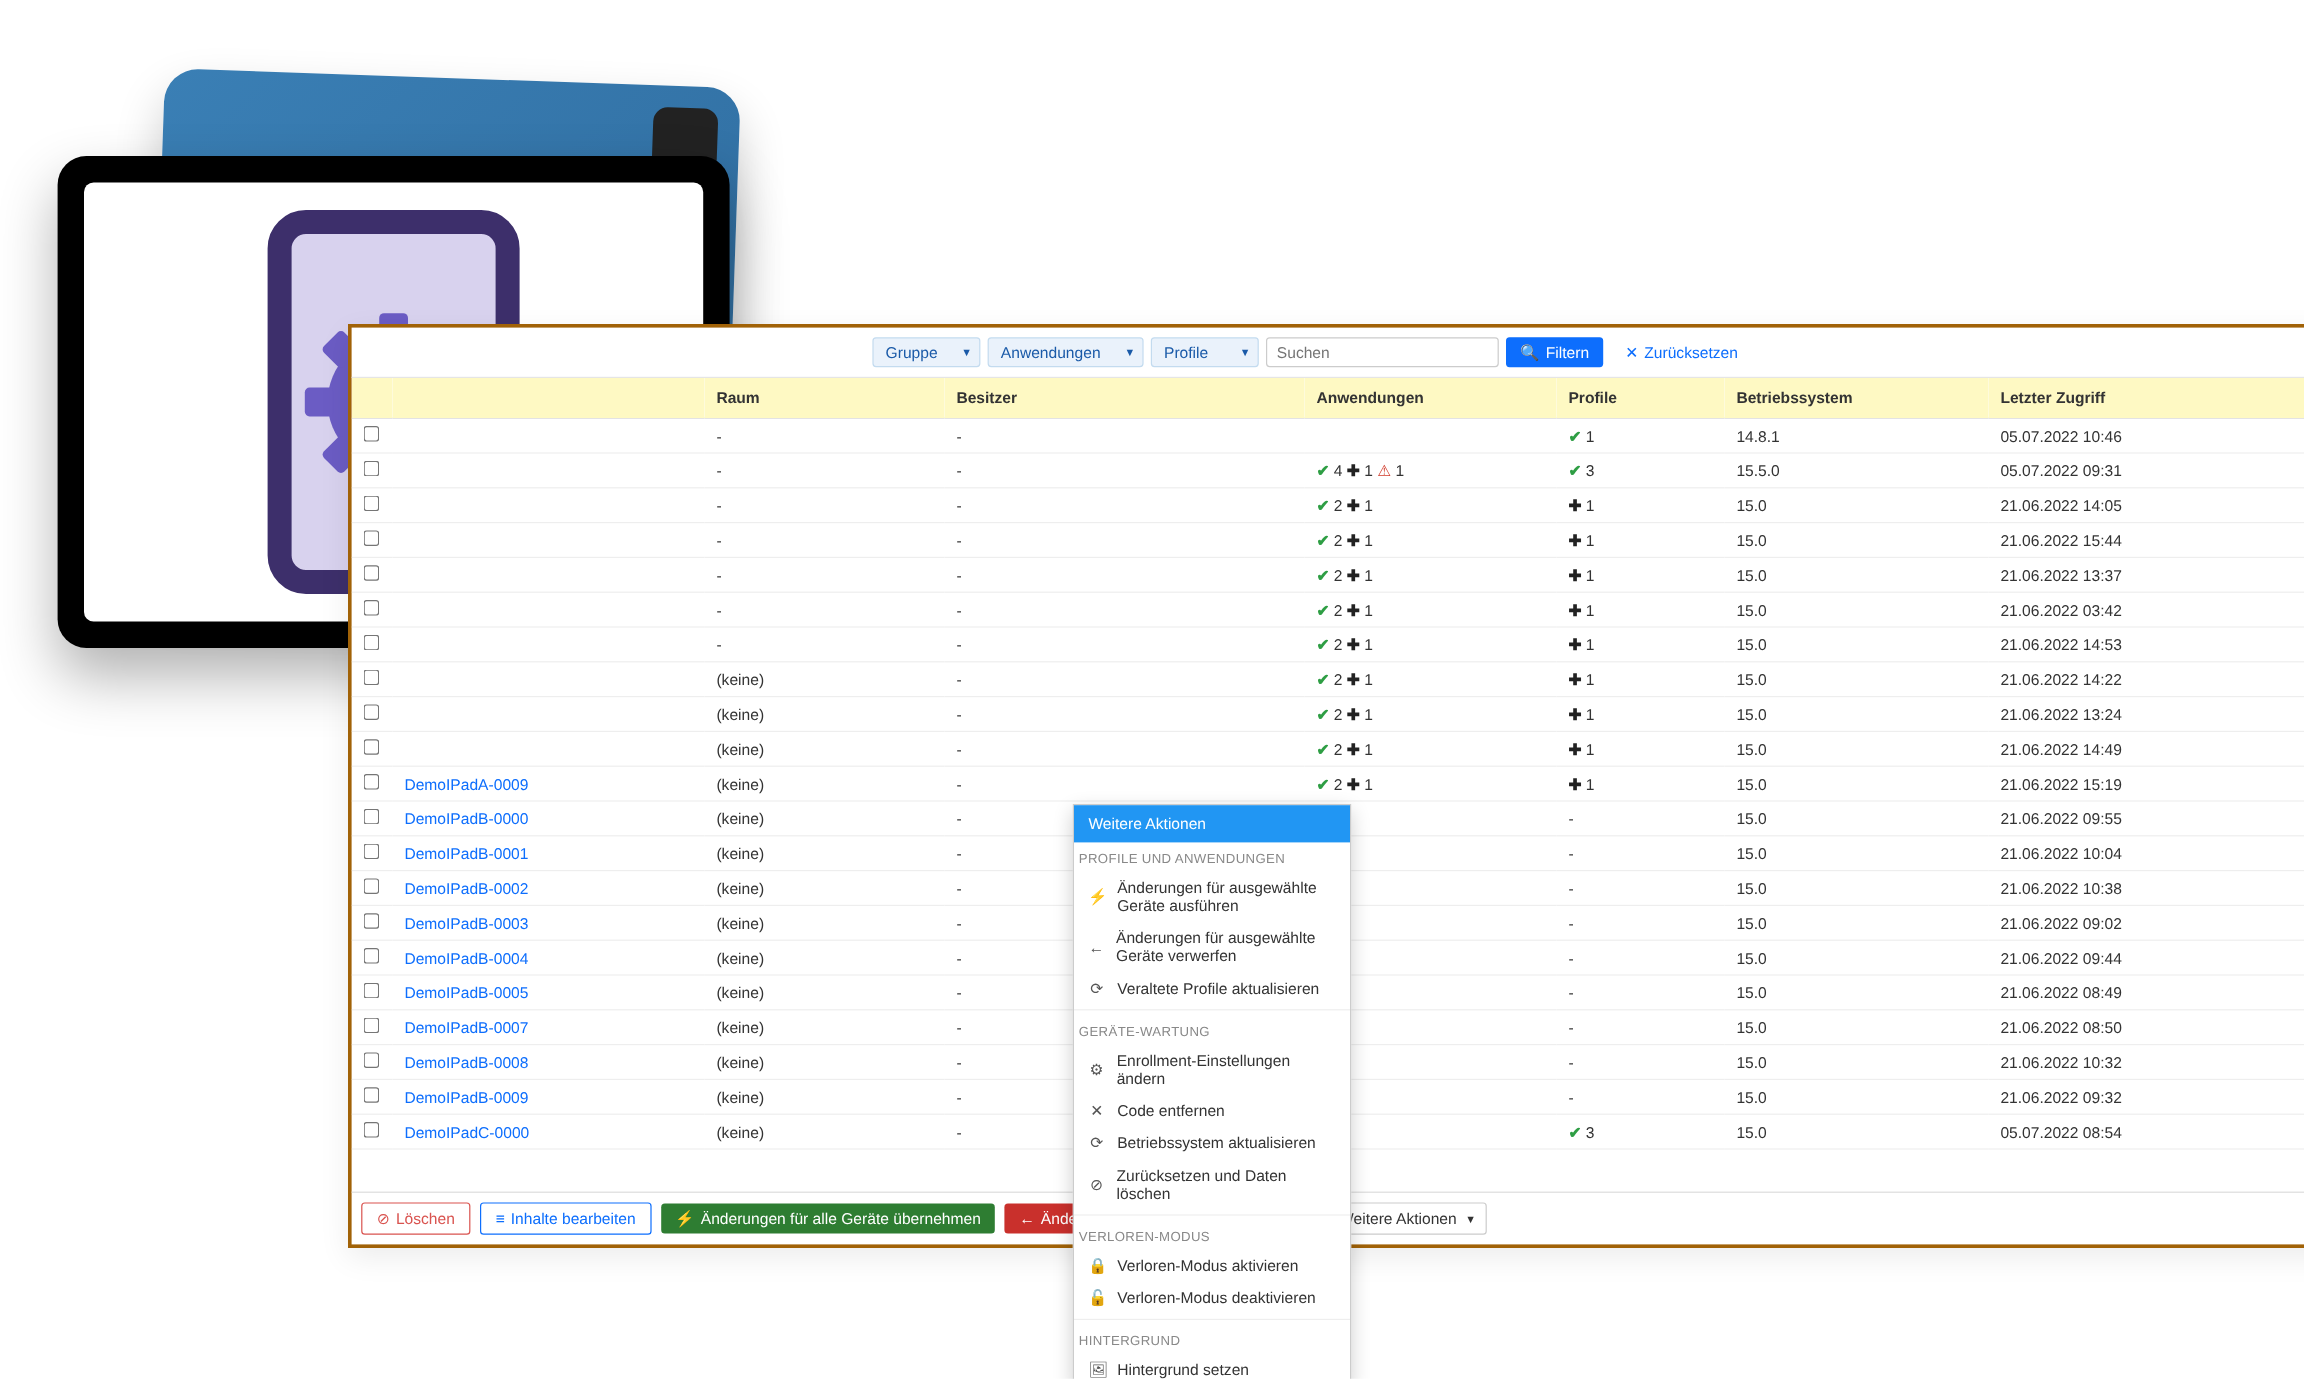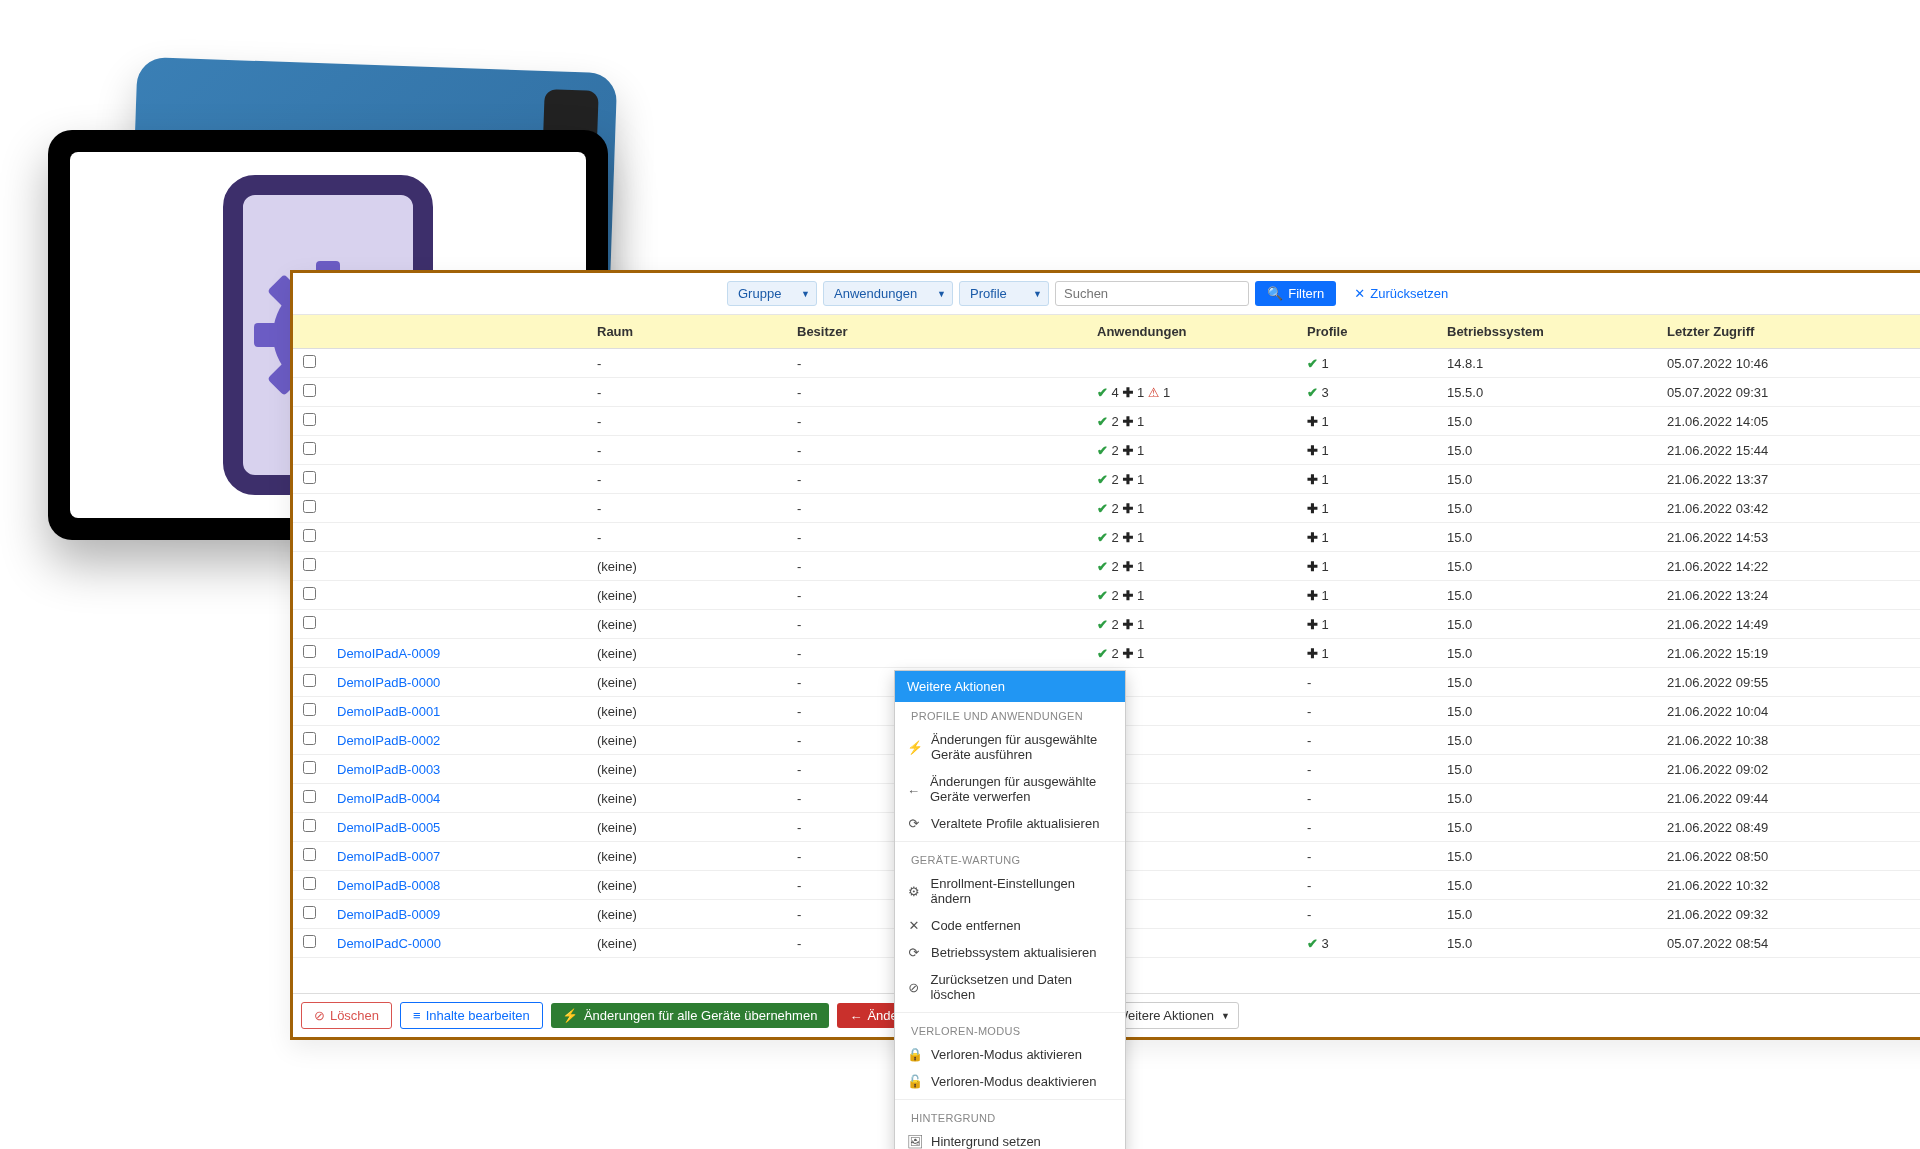--- a/index.html
+++ b/index.html
@@ -83,21 +83,21 @@
 .btn-danger { background:#c9302c; color:#fff; }
 .btn-dropdown { background:#fff; border:1px solid #ccc; padding:5px 24px 5px 10px; position:relative; border-radius:3px; font-size:13px; }
 .btn-dropdown::after { content:'▼'; font-size:9px; position:absolute; right:8px; top:50%; transform:translateY(-50%); }
 
 
 .menu-popup {
   position:absolute; left:894px; top:670px; width:232px; background:#fff;
   border:1px solid #ccc; box-shadow:0 6px 16px rgba(0,0,0,.2); z-index:50; font-size:13px;
 }
 .menu-title { background:#2196f3; color:#fff; padding:8px 12px; font-size:13px; }
-.menu-section-label { padding:8px 16px 4px; font-size:11px; color:#888; letter-spacing:.3px; }
+.menu-section-label { padding:8px 4px 4px; font-size:11px; color:#888; letter-spacing:.3px; }
 .menu-item { padding:6px 12px; display:flex; align-items:center; gap:10px; cursor:pointer; }
 .menu-item .mi-icon { width:14px; text-align:center; color:#555; display:inline-block; }
 hr.menu-sep { border:none; border-top:1px solid #eee; margin:4px 0; }
 </style>
 </head>
 <body>
 
 <div class="canvas">
 
   <div class="tablet-back"></div>

